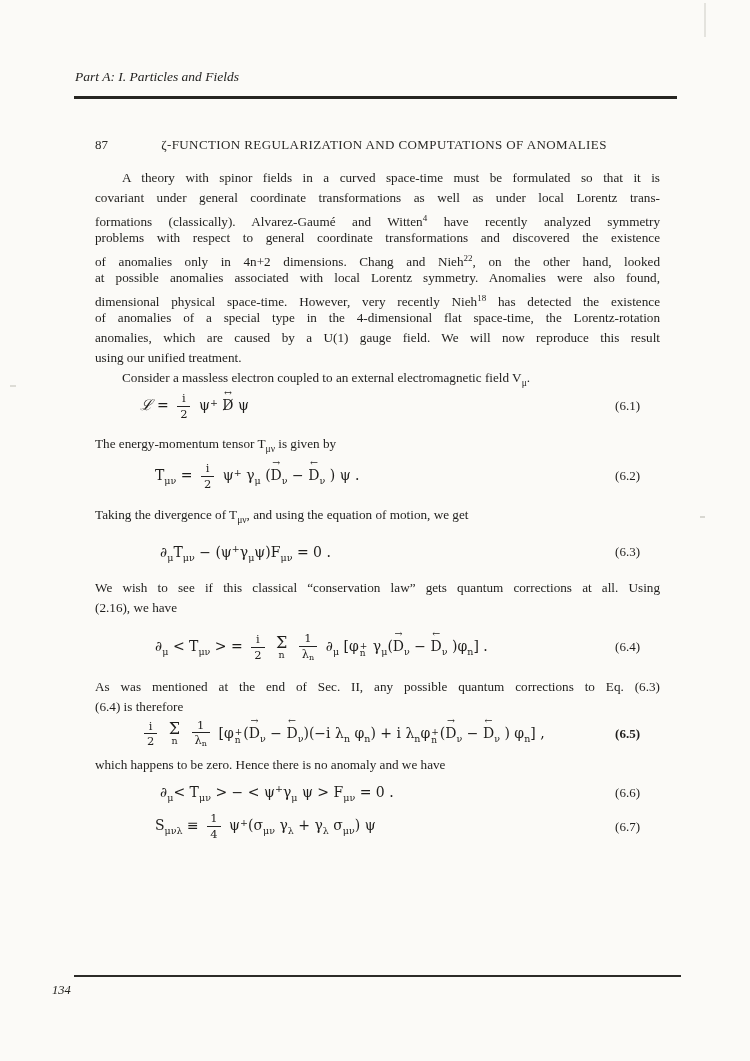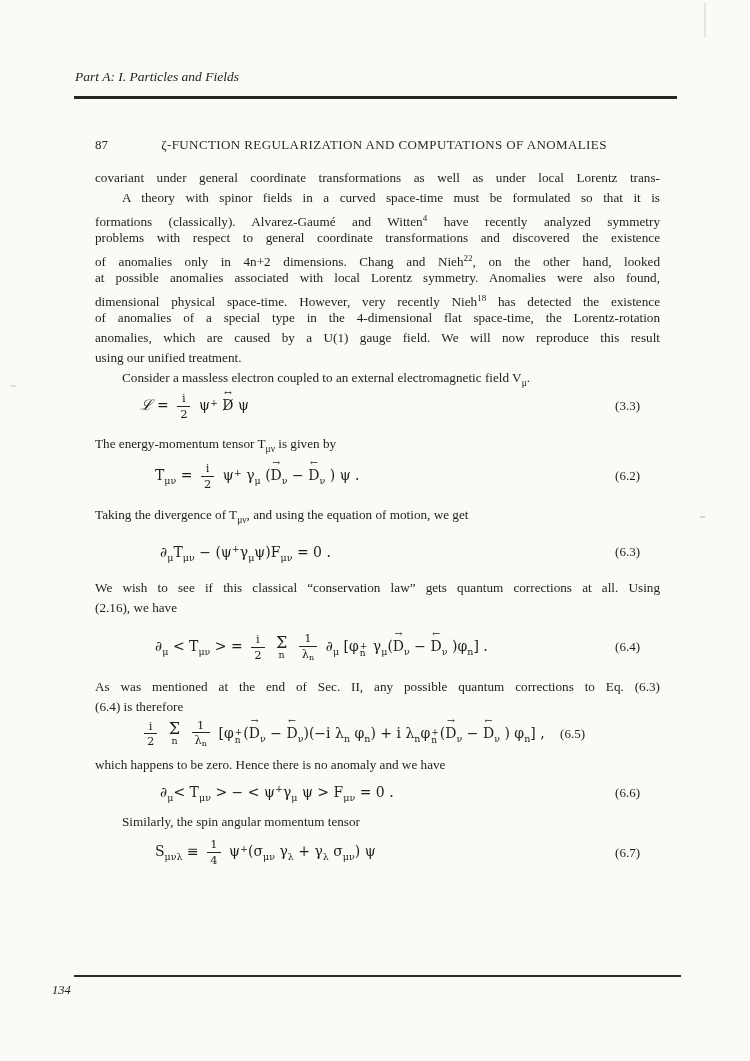--- a/index.html
+++ b/index.html
@@ -66,22 +66,22 @@
   <div class="head-rule"></div>
 
   <div class="title-line">
     <span class="pnum-top">87</span>
     <span class="chap-title">ζ-FUNCTION REGULARIZATION AND COMPUTATIONS OF ANOMALIES</span>
   </div>
 
   <div class="content">
 
     <div>
+      <div class="tline jline ind">A theory with spinor fields in a curved space-time must be formulated so that it is</div>
       <div class="tline jline">covariant under general coordinate transformations as well as under local Lorentz trans-</div>
-      <div class="tline jline ind">A theory with spinor fields in a curved space-time must be formulated so that it is</div>
       <div class="tline jline"><span>formations (classically).  Alvarez-Gaumé and Witten</span><sup class="refsup">4</sup><span> have recently analyzed symmetry</span></div>
       <div class="tline jline">problems with respect to general coordinate transformations and discovered the existence</div>
       <div class="tline jline"><span>of anomalies only in 4n+2 dimensions.  Chang and Nieh</span><sup class="refsup">22</sup><span>, on the other hand, looked</span></div>
       <div class="tline jline">at possible anomalies associated with local Lorentz symmetry.  Anomalies were also found,</div>
       <div class="tline jline"><span>dimensional physical space-time.  However, very recently Nieh</span><sup class="refsup">18</sup><span> has detected the existence</span></div>
       <div class="tline jline">of anomalies of a special type in the 4-dimensional flat space-time, the Lorentz-rotation</div>
       <div class="tline jline">anomalies, which are caused by a U(1) gauge field.  We will now reproduce this result</div>
       <div class="tline">using our unified treatment.</div>
     </div>
 
@@ -89,21 +89,21 @@
 
     <div class="eq" style="margin:4px 0 14px 45px;">
       <span class="ebody">
         <span class="scriptL">ℒ</span>
         <span>=</span>
         <span class="frac"><span class="n">i</span><span class="d">2</span></span>
         <span>ψ</span><span class="sp">+</span>
         <span class="ov"><span class="ar">↔</span><span>D̸</span></span>
         <span>ψ</span>
       </span>
-      <span class="tag">(3.3)</span>
+      <span class="tag">(6.1)</span>
     </div>
 
     <div class="tline"><span>The energy-momentum tensor T</span><span class="sb">μν</span><span> is given by</span></div>
 
     <div class="eq" style="margin:8px 0 14px 60px;">
       <span class="ebody">
         <span>T</span><span class="sb">μν</span>
         <span>=</span>
         <span class="frac"><span class="n">i</span><span class="d">2</span></span>
         <span>ψ</span><span class="sp">+</span>
@@ -167,37 +167,36 @@
         <span class="frac"><span class="n">1</span><span class="d"><span>λ</span><span class="sbx">n</span></span></span>
         <span>[</span><span>φ</span><span class="ss"><span class="p">+</span><span class="b">n</span></span><span>(</span><span class="ov"><span class="ar">→</span><span>D</span></span><span class="sb">ν</span>
         <span>−</span>
         <span class="ov"><span class="ar">←</span><span>D</span></span><span class="sb">ν</span><span>)(−i λ</span><span class="sb">n</span>
         <span>φ</span><span class="sb">n</span><span>) + i λ</span><span class="sb">n</span><span>φ</span><span class="ss"><span class="p">+</span><span class="b">n</span></span><span>(</span><span class="ov"><span class="ar">→</span><span>D</span></span><span class="sb">ν</span>
         <span>−</span>
         <span class="ov"><span class="ar">←</span><span>D</span></span><span class="sb">ν</span>
         <span>)</span>
         <span>φ</span><span class="sb">n</span><span>] ,</span>
       </span>
-      <span class="tag" style="margin-right:55px;">(6.5)</span>
+      <span class="tag" style="font-weight:bold;">(6.5)</span>
     </div>
 
     <div class="tline" style="margin-top:6px;">which happens to be zero.  Hence there is no anomaly and we have</div>
 
     <div class="eq" style="margin:8px 0 10px 65px;">
       <span class="ebody">
         <span>∂</span><span class="sb">μ</span><span>&lt; T</span><span class="sb">μν</span>
         <span>&gt; − &lt; ψ</span><span class="sp">+</span><span>γ</span><span class="sb">μ</span>
         <span>ψ &gt; F</span><span class="sb">μν</span>
         <span>= 0</span>
         <span>.</span>
       </span>
       <span class="tag">(6.6)</span>
     </div>
 
-    <div class="tline ind" style="margin-top:8px;">Similarly, the spin angular momentum tensor</div>
 
     <div class="eq" style="margin:6px 0 0 60px;">
       <span class="ebody">
         <span>S</span><span class="sb">μνλ</span>
         <span>≡</span>
         <span class="frac"><span class="n">1</span><span class="d">4</span></span>
         <span>ψ</span><span class="sp">+</span><span>(σ</span><span class="sb">μν</span>
         <span>γ</span><span class="sb">λ</span>
         <span>+ γ</span><span class="sb">λ</span>
         <span>σ</span><span class="sb">μν</span><span>) ψ</span>

